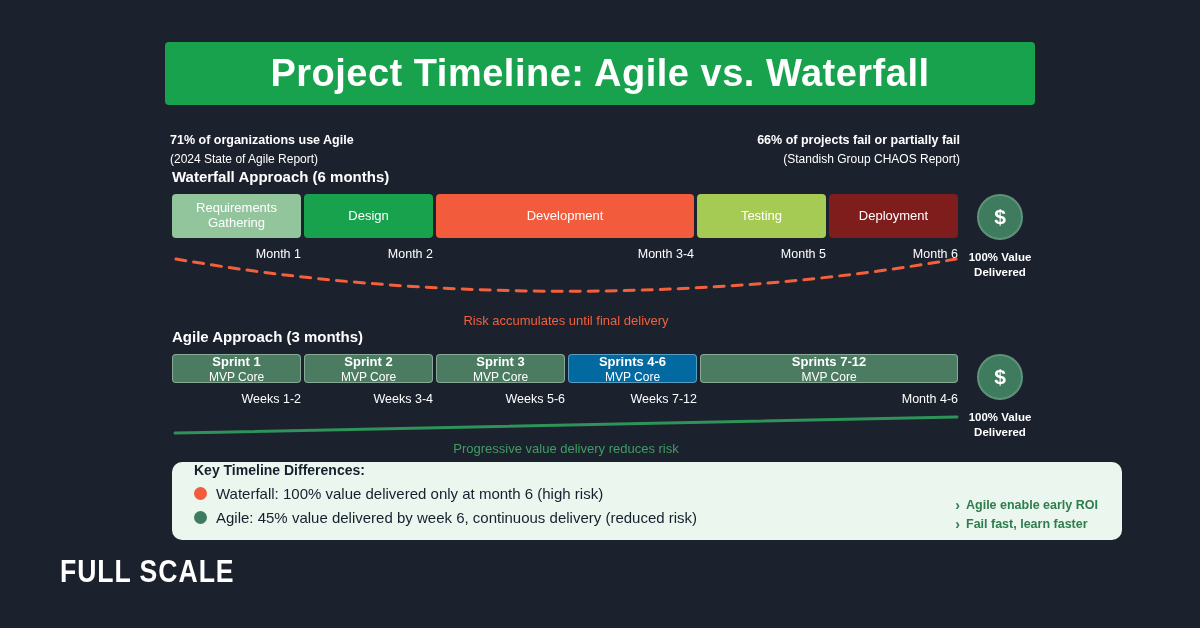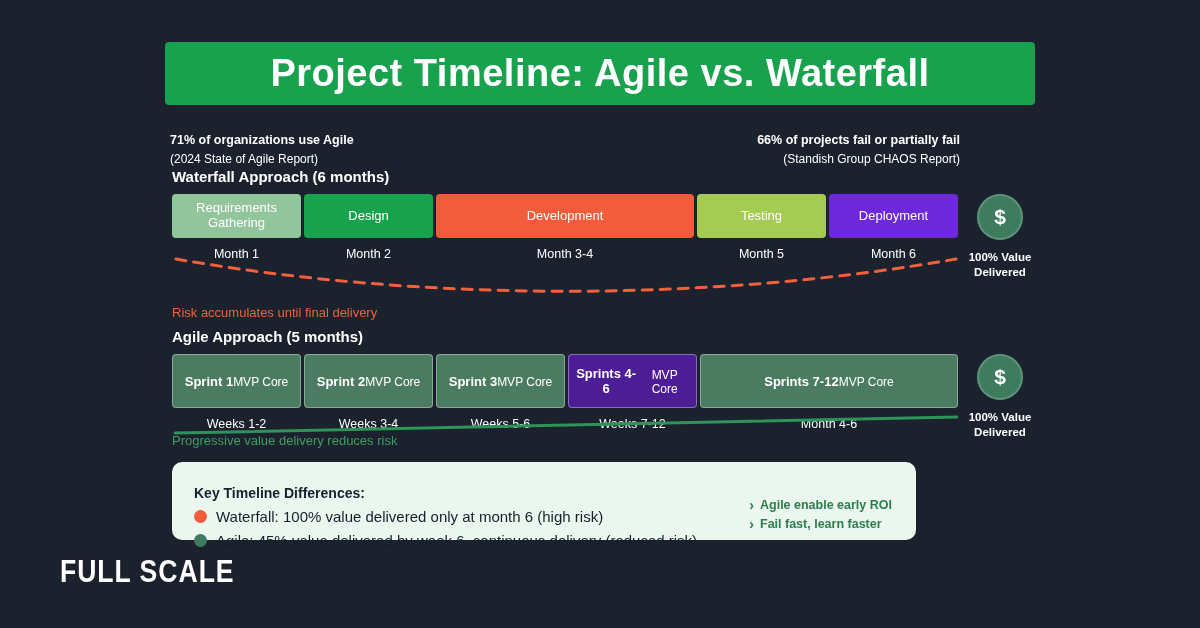--- a/index.html
+++ b/index.html
@@ -37,51 +37,51 @@
   .phases { width: 786px; display: flex; gap: 3px; }
   .phase-col { flex: 1; display: flex; flex-direction: column; }
   .phase-col.wide { flex: 2; }
   .phase-box {
     height: 44px; border-radius: 4px;
     display: flex; flex-direction: column; align-items: center; justify-content: center;
     font-size: 13px; line-height: 1.15; text-align: center;
     color: #ffffff; padding: 16px 5px;
   }
   .sprint-box {
-    height: 54px; border-radius: 4px;
+    height: 29px; border-radius: 4px;
     border: 1px solid rgba(255,255,255,0.35);
-    display: flex; flex-direction: row; align-items: center; justify-content: center;
+    display: flex; flex-direction: column; align-items: center; justify-content: center;
     text-align: center; color: #ffffff; padding: 0 5px;
   }
   .sprint-title { font-size: 13px; font-weight: bold; }
   .sprint-sub { font-size: 12px; margin-top: 1px; }
-  .phase-period { margin-top: 9px; text-align: center; font-size: 12.5px; color: #ffffff; }
+  .phase-period { margin-top: 9px; text-align: right; font-size: 12.5px; color: #ffffff; }
 
   
   .badge-col { width: 66px; margin-left: 9px; display: flex; flex-direction: column; align-items: center; }
   .badge-circle {
     width: 46px; height: 46px; border-radius: 50%;
     background: #3f7c5f; border: 2px solid #5d9479;
     display: flex; align-items: center; justify-content: center;
     font-size: 21px; font-weight: bold; color: #ffffff;
   }
   .badge-label { margin-top: 10px; font-size: 11.5px; font-weight: bold; text-align: center; line-height: 1.3; color: #ffffff; }
 
   
   .curve { position: absolute; }
-  .curve-caption { position: absolute; left: 172px; width: 788px; text-align: left; font-size: 13px; }
+  .curve-caption { position: absolute; left: 172px; width: 788px; text-align: center; font-size: 13px; margin-top: 8px; }
   .risk-caption { top: 305px; color: #f2603c; }
   .value-caption { top: 433px; color: #3f9e63; }
 
   
   .panel {
     position: absolute; left: 172px; top: 462px;
-    width: 744px; height: 78px;
+    width: 950px; height: 78px;
     background: #eaf6ee; border-radius: 10px;
-    color: #15202d; padding: 23px 22px;
+    color: #15202d; padding: 0 22px;
   }
   .panel-title { font-size: 14px; font-weight: bold; }
   .bullet-row { display: flex; align-items: center; gap: 9px; margin-top: 7px; font-size: 15px; }
   .dot { width: 13px; height: 13px; border-radius: 50%; flex: 0 0 auto; }
   .highlights { position: absolute; right: 24px; top: 36px; }
   .hl-row { display: flex; align-items: center; gap: 6px; color: #2e7d4e; font-weight: bold; font-size: 12.5px; margin-bottom: 5px; }
   .chev { font-size: 14px; line-height: 1; }
 
   
   .logo {
@@ -120,21 +120,21 @@
       </div>
       <div class="phase-col wide">
         <div class="phase-box" style="background: rgb(242, 91, 59);">Development</div>
         <div class="phase-period">Month 3-4</div>
       </div>
       <div class="phase-col">
         <div class="phase-box" style="background: rgb(166, 203, 84);">Testing</div>
         <div class="phase-period">Month 5</div>
       </div>
       <div class="phase-col">
-        <div class="phase-box" style="background: #6d28d9;">Deployment</div>
+        <div class="phase-box" style="background: #7f1d1d;">Deployment</div>
         <div class="phase-period">Month 6</div>
       </div>
     </div>
     <div class="badge-col">
       <div class="badge-circle">
         <span>$</span>
       </div>
       <div class="badge-label">
         <div>100% Value</div>
         <div>Delivered</div>
@@ -142,21 +142,21 @@
     </div>
   </div>
 </div>
 
 <svg class="curve" style="left:172px; top:252px;" width="788" height="56" viewBox="0 0 788 56">
   <path d="M4,7 C 250,50 540,50 784,7" fill="none" stroke="#f2603c" stroke-width="3" stroke-dasharray="10 8" stroke-linecap="round"></path>
 </svg>
 <div class="curve-caption risk-caption">Risk accumulates until final delivery</div>
 
 <div class="section" style="top:328px;">
-  <div class="section-heading">Agile Approach (5 months)</div>
+  <div class="section-heading">Agile Approach (3 months)</div>
   <div class="row">
     <div class="phases">
       <div class="phase-col">
         <div class="sprint-box" style="background: rgb(75, 124, 98);">
           <div class="sprint-title">Sprint 1</div>
           <div class="sprint-sub">MVP Core</div>
         </div>
         <div class="phase-period">Weeks 1-2</div>
       </div>
       <div class="phase-col">
@@ -167,21 +167,21 @@
         <div class="phase-period">Weeks 3-4</div>
       </div>
       <div class="phase-col">
         <div class="sprint-box" style="background: rgb(75, 124, 98);">
           <div class="sprint-title">Sprint 3</div>
           <div class="sprint-sub">MVP Core</div>
         </div>
         <div class="phase-period">Weeks 5-6</div>
       </div>
       <div class="phase-col">
-        <div class="sprint-box" style="background: #4c1d95;">
+        <div class="sprint-box" style="background: #0369a1;">
           <div class="sprint-title">Sprints 4-6</div>
           <div class="sprint-sub">MVP Core</div>
         </div>
         <div class="phase-period">Weeks 7-12</div>
       </div>
       <div class="phase-col wide">
         <div class="sprint-box" style="background: rgb(75, 124, 98);">
           <div class="sprint-title">Sprints 7-12</div>
           <div class="sprint-sub">MVP Core</div>
         </div>

